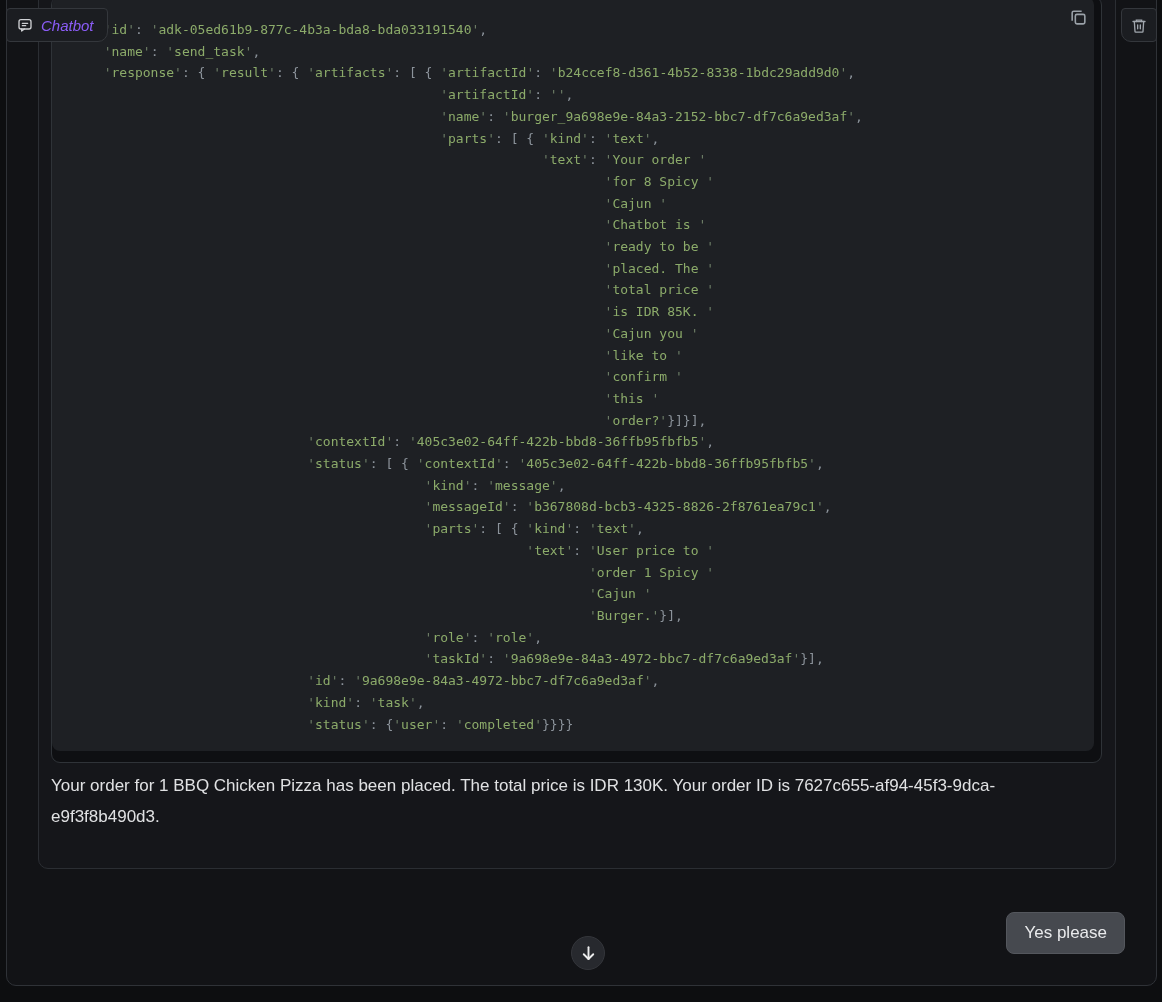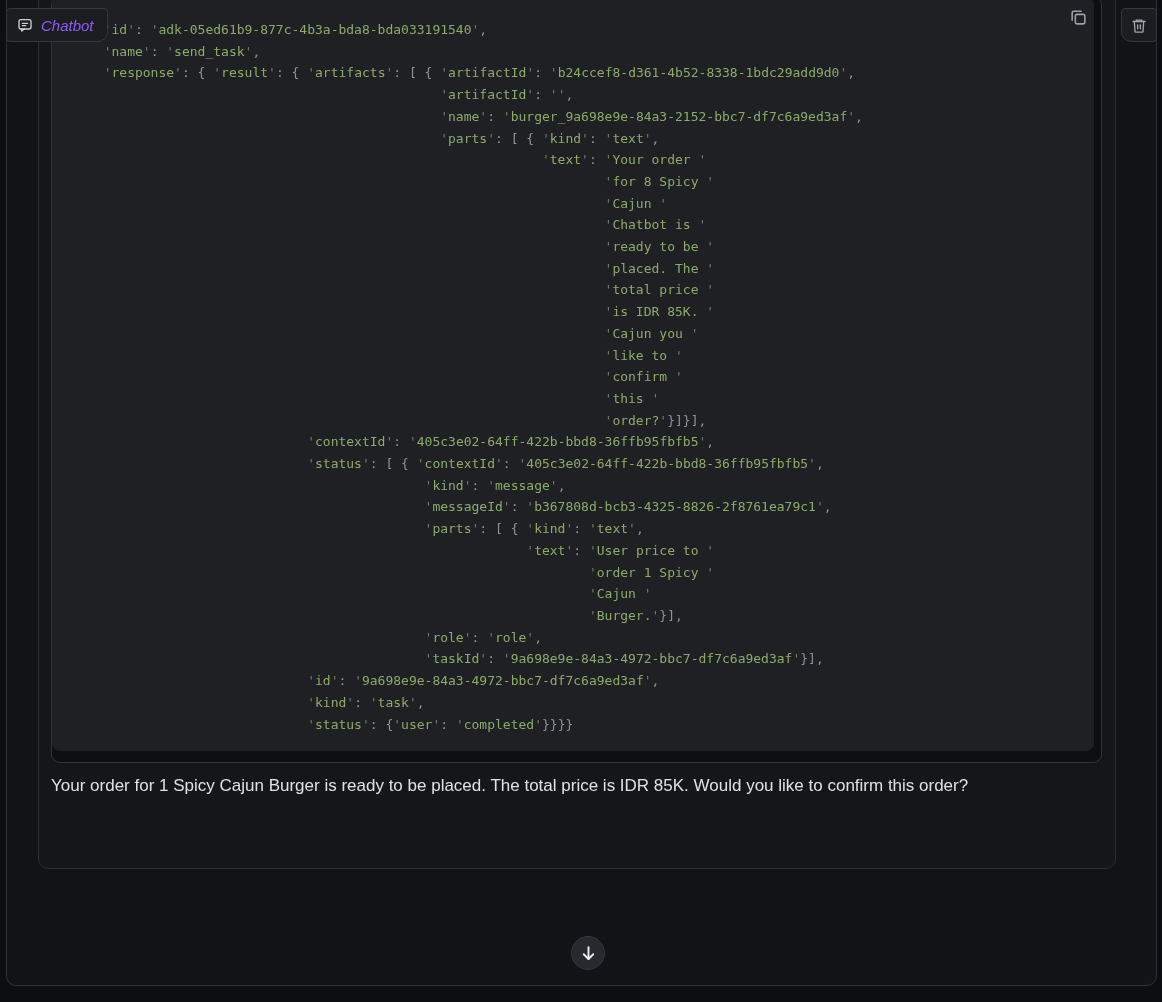--- a/index.html
+++ b/index.html
@@ -123,23 +123,24 @@
   <button class="copy-btn" title="">
     <span class="icon">
       <svg width="19" height="19" viewBox="0 0 24 24" fill="none" stroke="#9aa1a8" stroke-width="2">
         <rect x="8" y="8" width="12" height="12" rx="2"></rect>
         <path d="M16 4H6a2 2 0 0 0-2 2v10"></path>
       </svg>
     </span>
   </button>
 
   <div class="messages">
-    <p>Your order for 1 Spicy Cajun Burger is ready to be placed. The total price is IDR 85K. Would you like to confirm this order?</p>
+    <p>Your order for 1 BBQ Chicken Pizza has been placed. The total price is IDR 130K. Your order ID is 7627c655-af94-45f3-9dca-e9f3f8b490d3.</p>
   </div>
 
+  <button class="option-btn">Yes please</button>
 
   <div class="scroll-btn">
     <span class="icon">
       <svg width="19" height="19" viewBox="0 0 24 24" fill="none" stroke="#eceded" stroke-width="2.4" stroke-linecap="round" stroke-linejoin="round">
         <path d="M12 4v15"></path>
           <path d="M6 13l6 6 6-6"></path>
       </svg>
     </span>
   </div>
 

